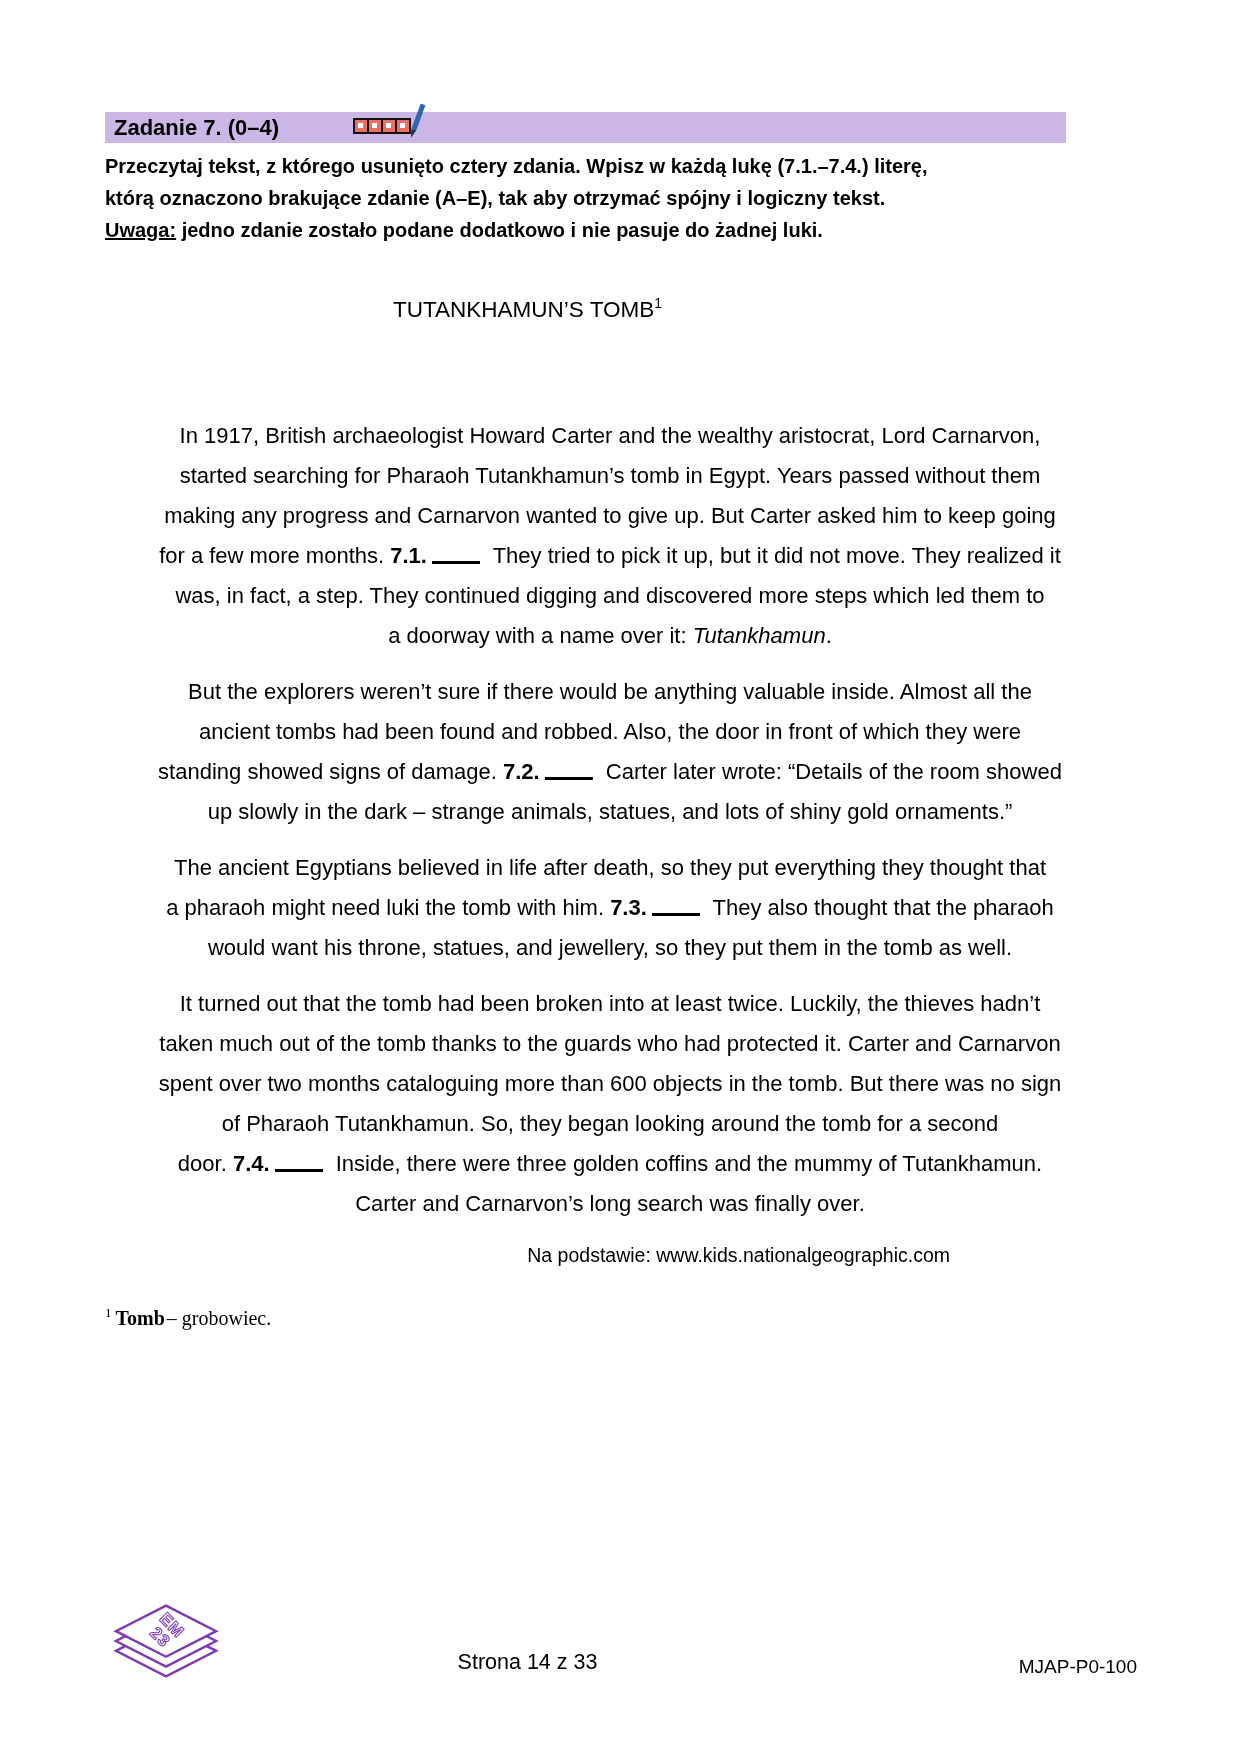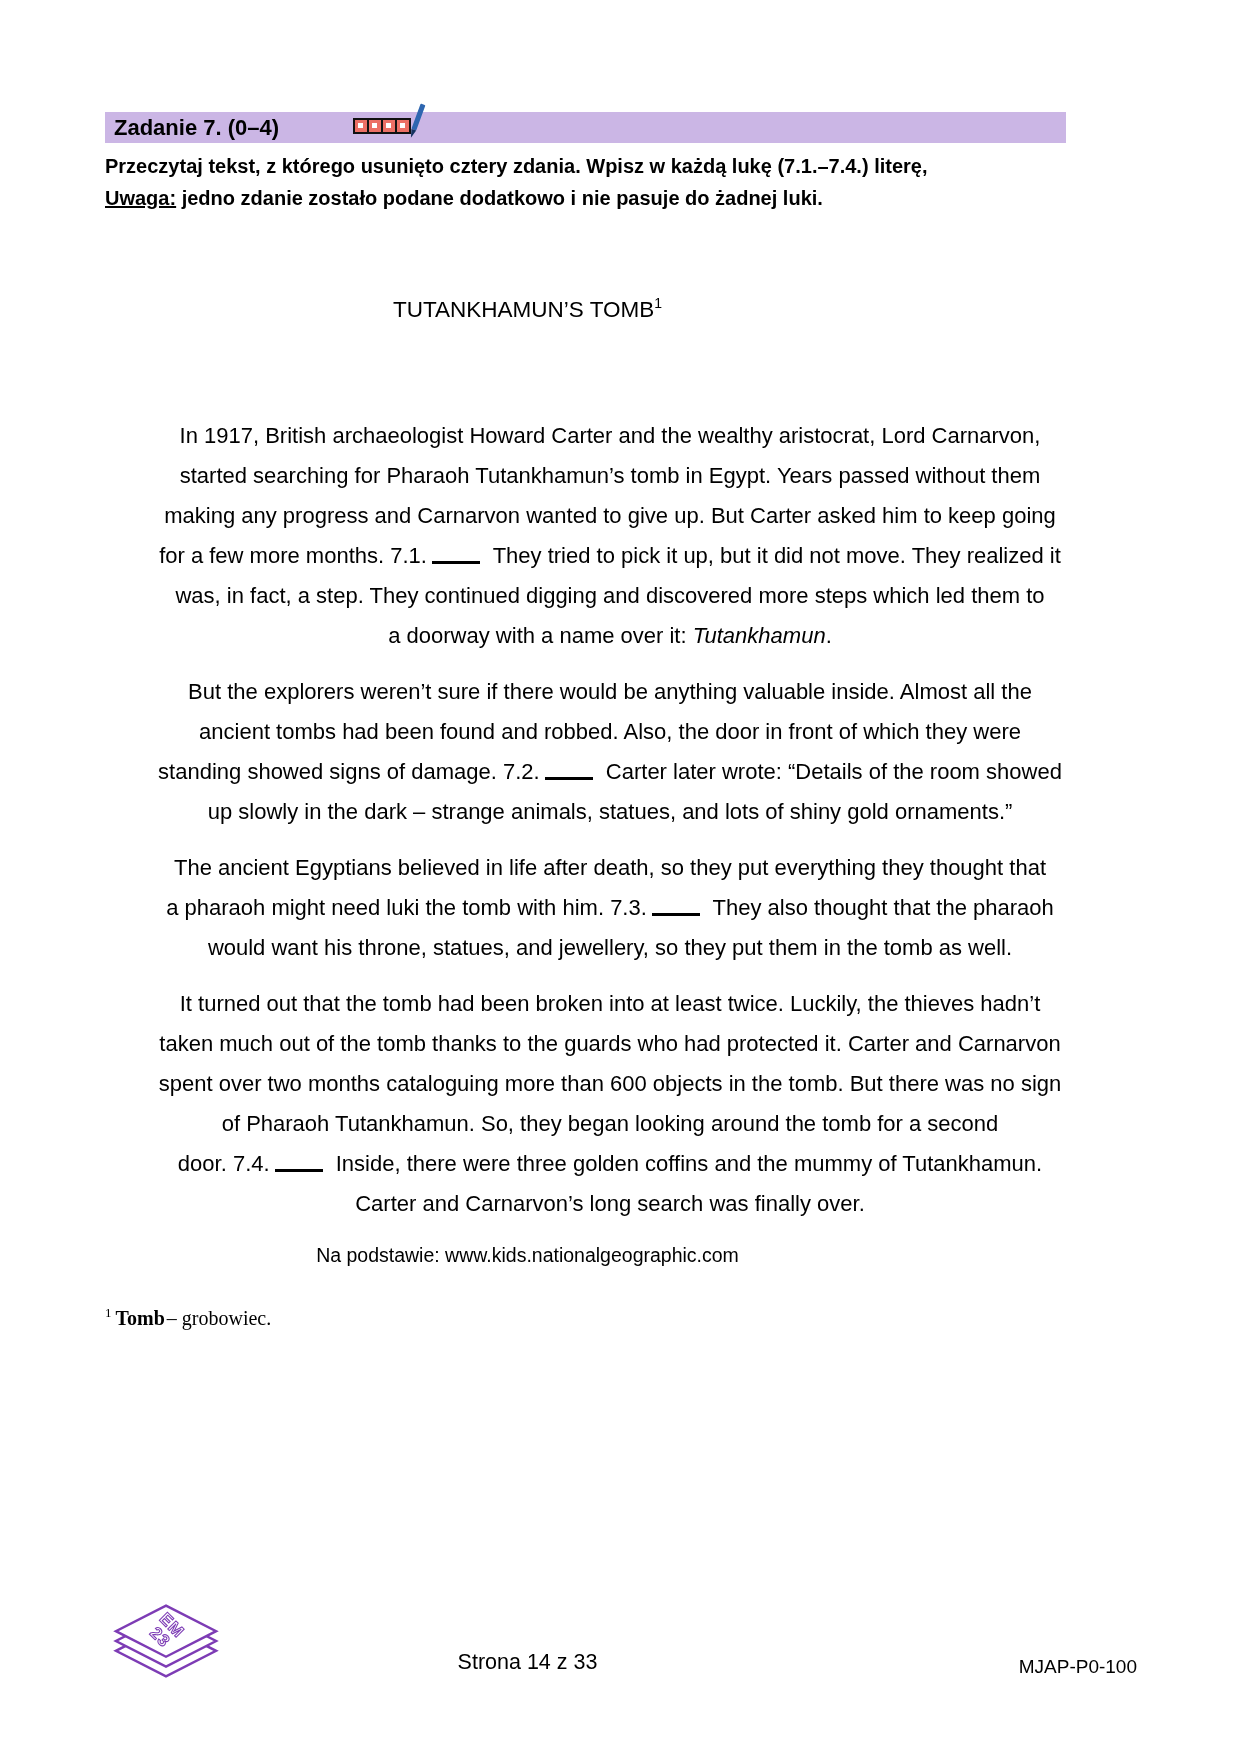--- a/index.html
+++ b/index.html
@@ -24,28 +24,28 @@
   }
   .instructions p{margin:0;}
   .article{position:absolute;left:105px;top:288px;width:1010px;}
   .title{
     margin:0;width:845px;text-align:center;
     font-size:22.5px;font-weight:normal;line-height:30px;
   }
   .title sup{font-size:14px;}
   .paras{margin-top:91px;font-size:22px;line-height:40px;text-align:center;}
   .para{margin:0 0 16px 0;}
-  .b{font-weight:normal;}
+  .b{font-weight:bold;}
   .i{font-style:italic;}
   .u{text-decoration:underline;text-align:center;}
   .gap{
     display:inline-block;width:48px;height:4px;border-bottom:3px solid #000;
     transform:translateY(1px);margin:0 7px 0 5px;
   }
-  .source{width:845px;text-align:center;font-size:19.5px;line-height:26px;margin-top:18px;}
+  .source{width:845px;text-align:right;font-size:19.5px;line-height:26px;margin-top:18px;}
   .footnote{position:absolute;left:105px;top:1300px;font-size:20px;line-height:26px;font-family:Liberation Serif, serif;}
   .footnote sup{font-size:13px;margin-right:4px;}
   .footnote b{margin-right:2px;}
   .logo{position:absolute;left:112px;top:1601px;width:108px;height:82px;}
   .dia{fill:#ffffff;stroke:#7d3cb5;stroke-width:2.5;}
   .logotext text{
     font-family:"Liberation Sans","DejaVu Sans",sans-serif;
     font-size:17px;font-weight:bold;fill:#ffffff;stroke:#7d3cb5;stroke-width:1.1;letter-spacing:1px;
   }
   .page-num{position:absolute;left:105px;top:1650px;width:845px;text-align:center;font-size:21.5px;}
@@ -66,21 +66,21 @@
     <svg class="pen" viewBox="0 0 26 46">
       <g transform="rotate(20 13 23)">
         <rect x="10" y="2" width="6" height="32" rx="1" id="pen-body" fill="#2e66b0"></rect>
         <polygon points="10,34 16,34 13,44" id="pen-tip" fill="#14325f"></polygon>
       </g>
     </svg>
   </span>
 </div>
 
 <div class="instructions">
-  <p><span>Przeczytaj tekst, z którego usunięto cztery zdania. Wpisz w każdą lukę (7.1.–7.4.) literę,</span><br></p>
+  <p><span>Przeczytaj tekst, z którego usunięto cztery zdania. Wpisz w każdą lukę (7.1.–7.4.) literę,</span><br><span>którą oznaczono brakujące zdanie (A–E), tak aby otrzymać spójny i logiczny tekst.</span></p>
   <p><span class="u">Uwaga:</span><span> jedno zdanie zostało podane dodatkowo i nie pasuje do żadnej luki.</span></p>
 </div>
 
 <div class="article">
   <h2 class="title"><span>TUTANKHAMUN’S TOMB</span><sup>1</sup></h2>
   <div class="paras">
       <div class="para"><span>In 1917, British archaeologist Howard Carter and the wealthy aristocrat, Lord Carnarvon,</span><br><span>started searching for Pharaoh Tutankhamun’s tomb in Egypt. Years passed without them</span><br><span>making any progress and Carnarvon wanted to give up. But Carter asked him to keep going</span><br><span>for a few more months. </span><span class="b">7.1.</span><span class="gap"></span><span> They tried to pick it up, but it did not move. They realized it</span><br><span>was, in fact, a step. They continued digging and discovered more steps which led them to</span><br><span>a doorway with a name over it: </span><span class="i">Tutankhamun</span><span>.</span></div>
       <div class="para"><span>But the explorers weren’t sure if there would be anything valuable inside. Almost all the</span><br><span>ancient tombs had been found and robbed. Also, the door in front of which they were</span><br><span>standing showed signs of damage. </span><span class="b">7.2.</span><span class="gap"></span><span> Carter later wrote: “Details of the room showed</span><br><span>up slowly in the dark – strange animals, statues, and lots of shiny gold ornaments.”</span></div>
       <div class="para"><span>The ancient Egyptians believed in life after death, so they put everything they thought that</span><br><span>a pharaoh might need luki the tomb with him. </span><span class="b">7.3.</span><span class="gap"></span><span> They also thought that the pharaoh</span><br><span>would want his throne, statues, and jewellery, so they put them in the tomb as well.</span></div>
       <div class="para"><span>It turned out that the tomb had been broken into at least twice. Luckily, the thieves hadn’t</span><br><span>taken much out of the tomb thanks to the guards who had protected it. Carter and Carnarvon</span><br><span>spent over two months cataloguing more than 600 objects in the tomb. But there was no sign</span><br><span>of Pharaoh Tutankhamun. So, they began looking around the tomb for a second</span><br><span>door. </span><span class="b">7.4.</span><span class="gap"></span><span> Inside, there were three golden coffins and the mummy of Tutankhamun.</span><br><span>Carter and Carnarvon’s long search was finally over.</span></div>

